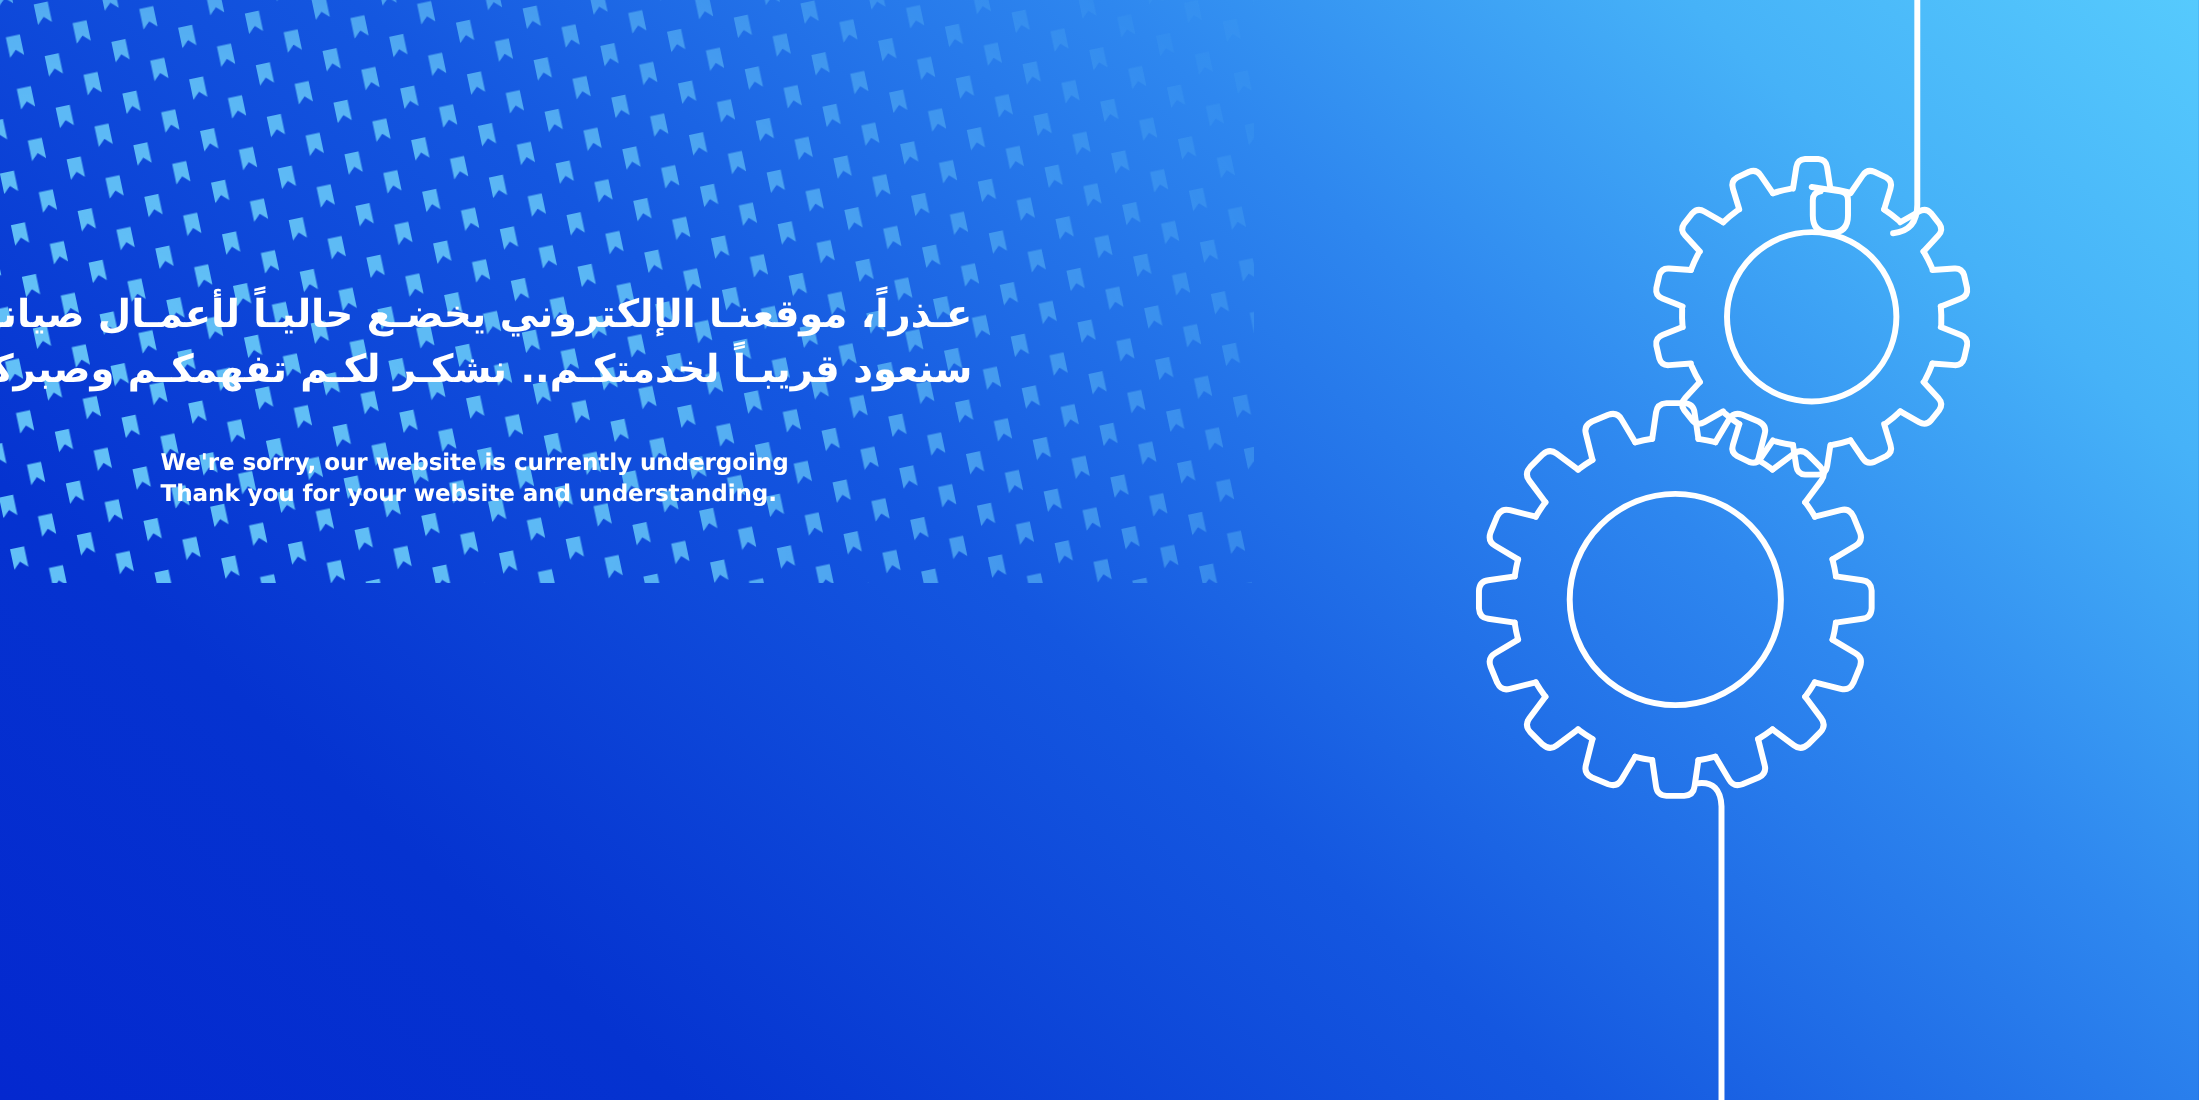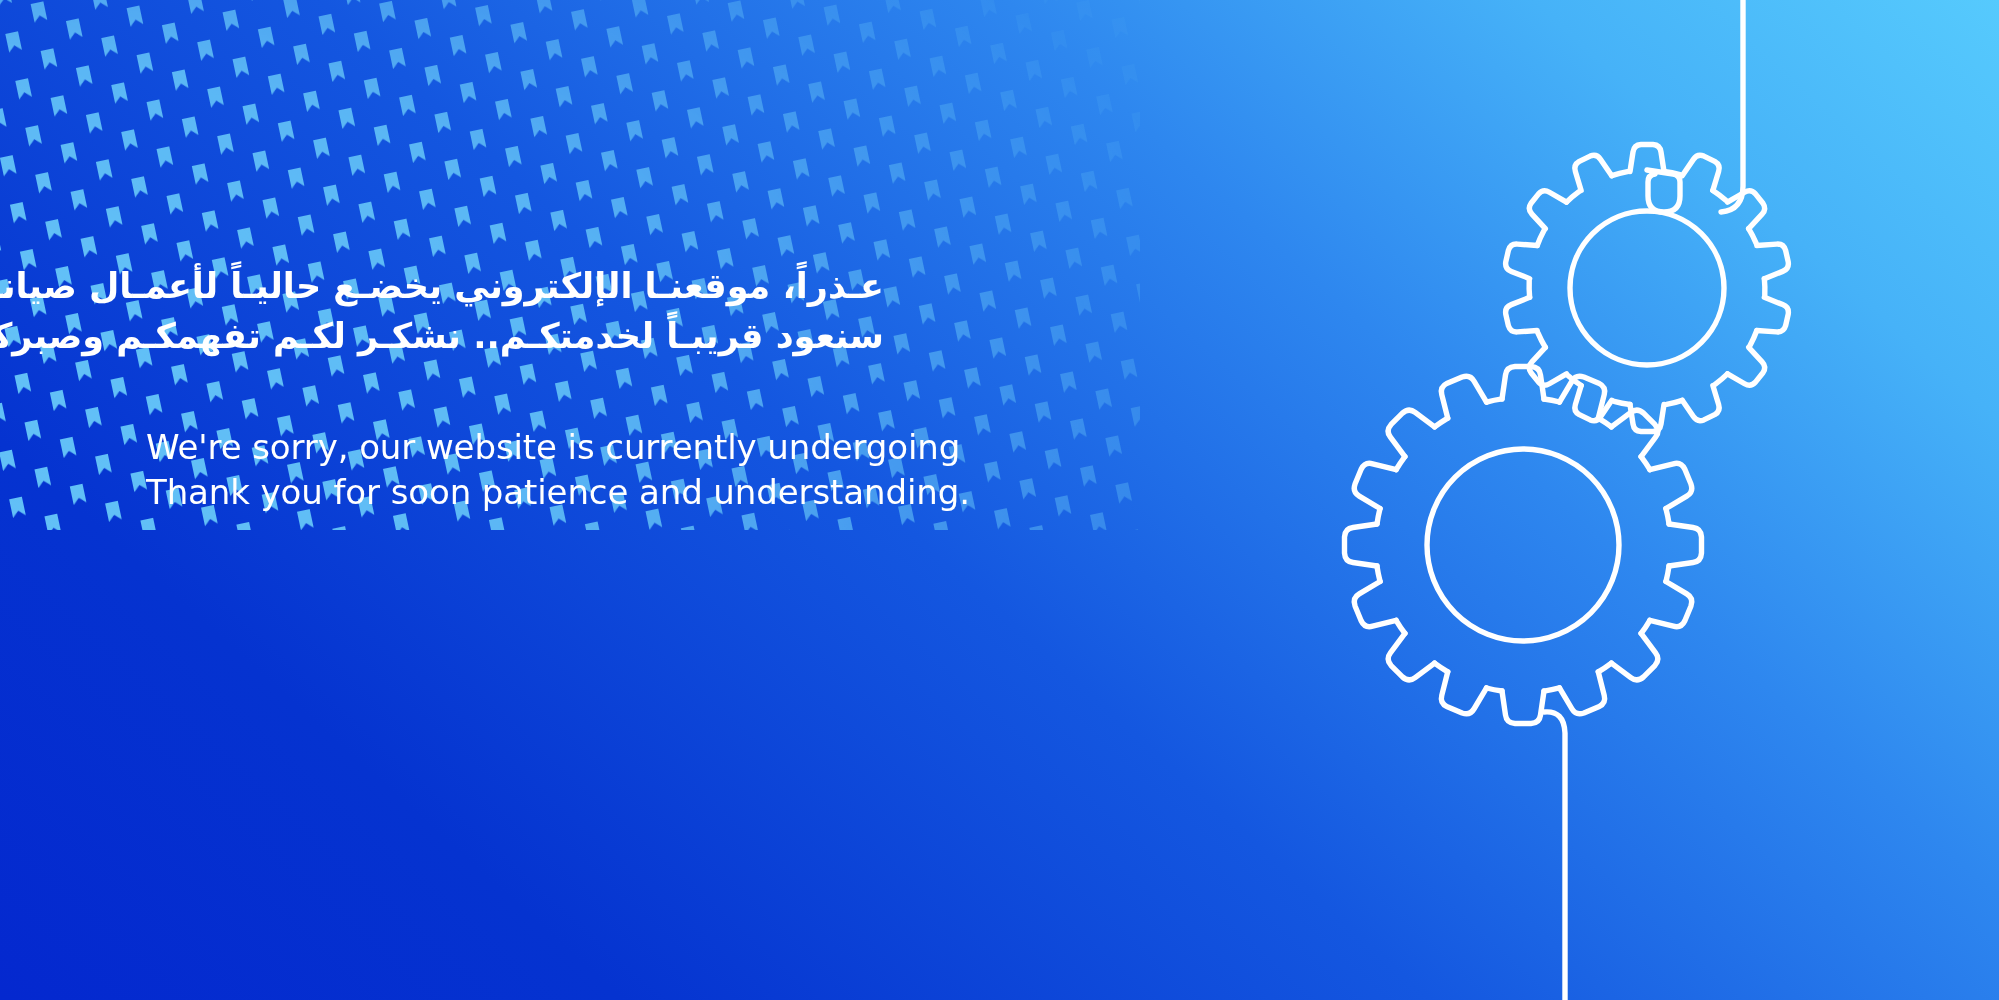--- a/index.html
+++ b/index.html
@@ -58,25 +58,25 @@
     color: #ffffff;
     font-size: 35px;
     line-height: 1.42;
     font-weight: 600;
     letter-spacing: 0.1px;
     white-space: nowrap;
   }
   .arabic-line { display: block; }
 
   .english-block {
-    margin-top: 64px;
+    margin-top: 46px;
     color: #ffffff;
-    font-size: 34px;
+    font-size: 21px;
     line-height: 1.31;
-    font-weight: 400;
+    font-weight: 700;
     letter-spacing: -0.1px;
   }
   .english-line { display: block; }
 </style>
 </head>
 <body>
 
 <div id="stage">
 
   <svg id="chevron-pattern" viewBox="0 0 1180 560" preserveAspectRatio="none" aria-hidden="true">
@@ -225,18 +225,18 @@
 
   <div id="message-block">
 
     <div class="arabic-block" dir="rtl" lang="ar">
       <span class="arabic-line">عـذراً، موقعنـا الإلكتروني يخضـع حاليـاً لأعمـال صيانــة.</span>
       <span class="arabic-line">سنعود قريبـاً لخدمتكـم.. نشكـر لكـم تفهمكـم وصبركـم</span>
     </div>
 
     <div class="english-block" dir="ltr" lang="en">
       <span class="english-line">We're sorry, our website is currently undergoing</span>
-      <span class="english-line">Thank you for soon patience and understanding.</span>
+      <span class="english-line">Thank you for your website and understanding.</span>
     </div>
 
   </div>
 
 </div>
 
 </body></html>

